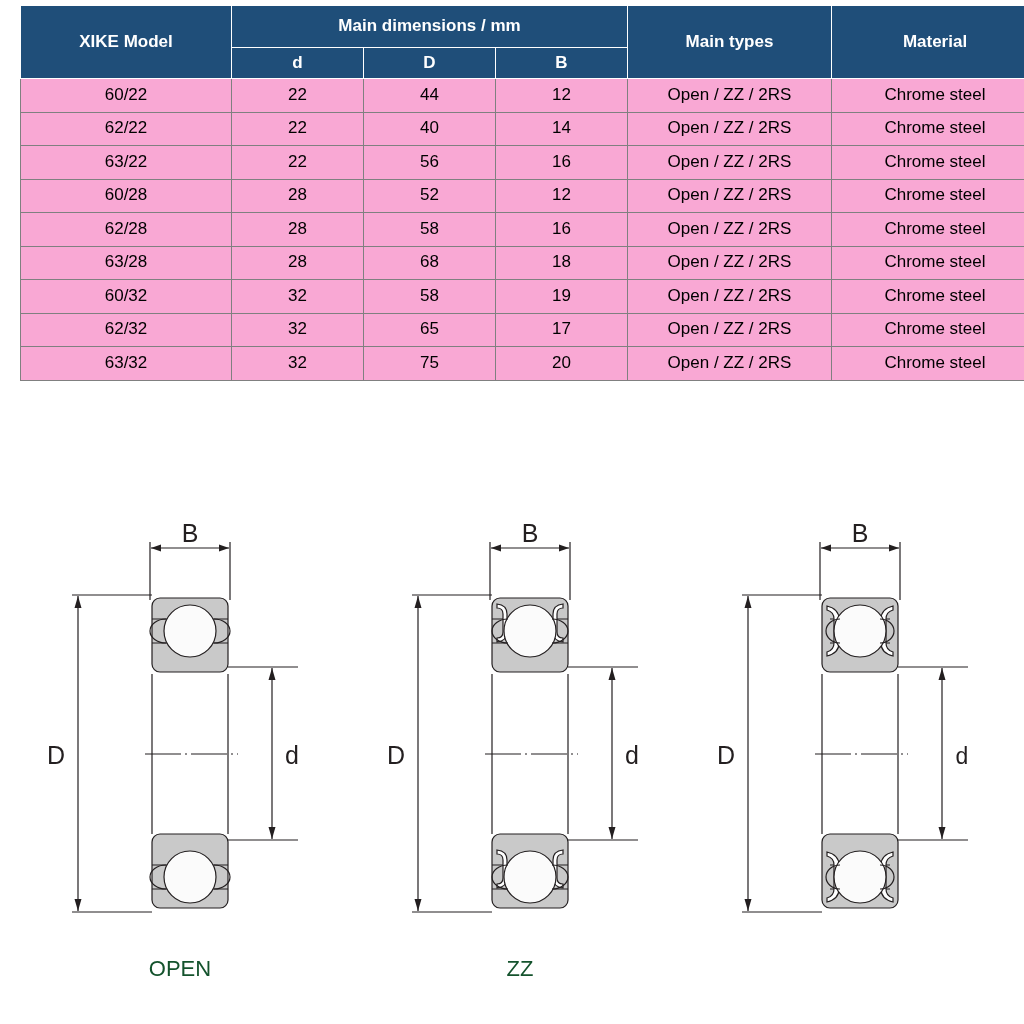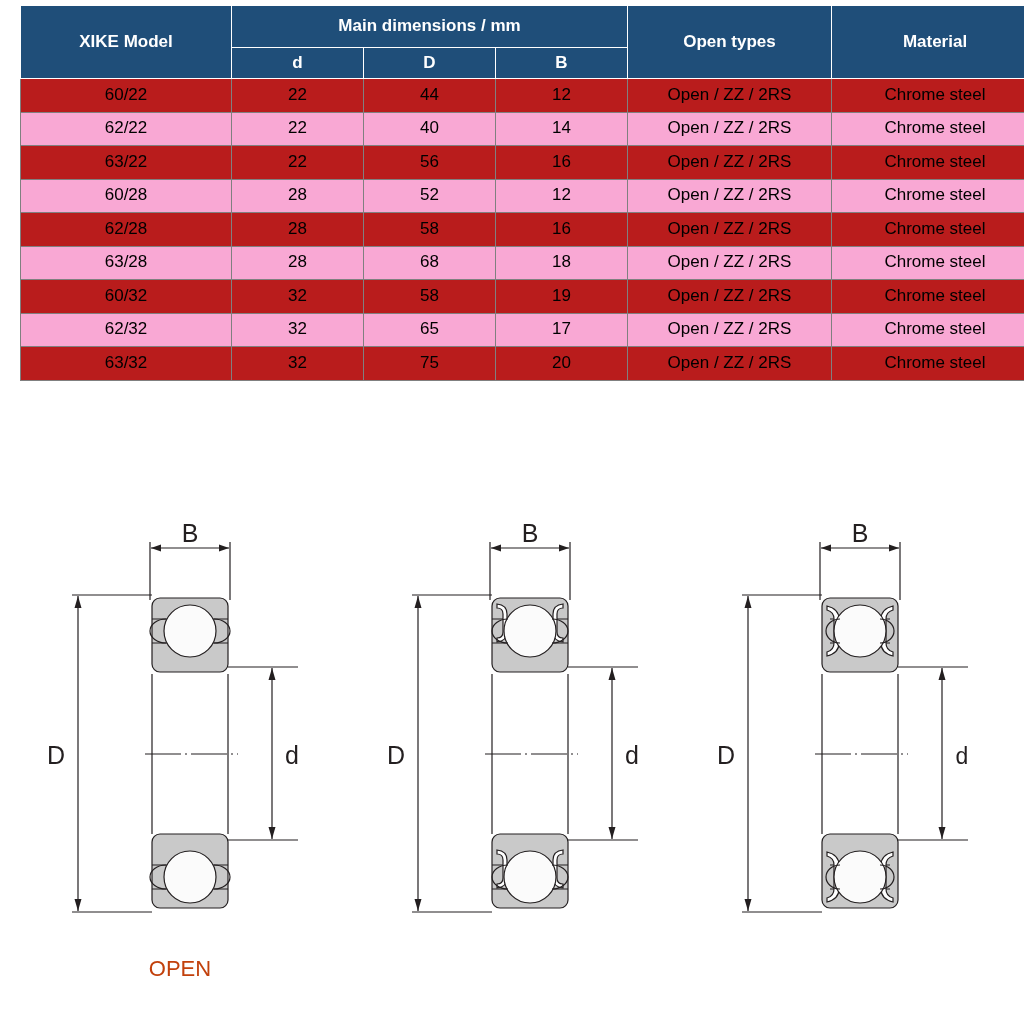--- a/index.html
+++ b/index.html
@@ -32,55 +32,55 @@
   table.spec thead th{
     background:#1f4e79;
     color:#ffffff;
     font-weight:bold;
     border:1px solid #ffffff;
     font-size:17px;
   }
   tr.hrow1 th{height:41px;}
   tr.hrow2 th{height:30px;font-weight:normal;font-size:17px;}
   table.spec tbody td{height:32.5px;font-size:17px;}
-  tbody tr.shade td{background:#b91c1c;}
+  tbody tr.shade td{background:#f9a8d4;}
   tbody tr.plain td{background:#f9a8d4;}
 
   
   .bearing-fig{
     position:absolute;
     top:520px;
     width:340px;
     height:500px;
   }
   #fig-open{left:10px;}
   #fig-zz{left:350px;}
   #fig-2rs{left:680px;}
 
   .fig-caption{
     position:absolute;
     bottom:38px;
     width:100%;
     text-align:center;
     font-size:22px;
-    color:#c2410c;
+    color:#14532d;
     font-family:"Liberation Sans", sans-serif;
   }
   .bearing-svg{display:block;}
 </style>
 </head>
 <body>
 
 <div id="spec-table-wrap">
   <table class="spec">
     <thead>
       <tr class="hrow1">
         <th rowspan="2" style="width:210px">XIKE Model</th>
         <th colspan="3" style="width:395px">Main dimensions / mm</th>
-        <th rowspan="2" style="width:203px">Open types</th>
+        <th rowspan="2" style="width:203px">Main types</th>
         <th rowspan="2" style="width:206px">Material</th>
       </tr>
       <tr class="hrow2">
         <th style="width:132px">d</th>
         <th style="width:132px">D</th>
         <th style="width:131px">B</th>
       </tr>
     </thead>
     <tbody id="spec-tbody">
         <tr class="shade">
@@ -266,20 +266,21 @@
         <path d="M213 334 q-6 0 -6 6 v18 q0 6 6 6 l0 4 q-10 -1 -10 -10 v-18 q0 -9 10 -10 z"></path>
       </g>
       <circle cx="180" cy="357" r="26" fill="#fbfbfb" stroke="#231f20"></circle>
       <path d="M158 345 a16 12 0 0 0 0 24" fill="none" stroke="#231f20"></path>
       <path d="M202 345 a16 12 0 0 1 0 24" fill="none" stroke="#231f20"></path>
     </g>
     <text x="180" y="22" font-size="25" text-anchor="middle" fill="#231f20" font-family="Liberation Sans, sans-serif">B</text>
     <text x="46" y="244" font-size="25" text-anchor="middle" fill="#231f20" font-family="Liberation Sans, sans-serif">D</text>
     <text x="282" y="244" font-size="25" text-anchor="middle" fill="#231f20" font-family="Liberation Sans, sans-serif">d</text>
   </svg>
+  <div class="fig-caption">ZZ</div>
 </div>
 
 <div class="bearing-fig" id="fig-2rs">
   <svg class="bearing-svg" width="340" height="460" viewBox="0 0 340 460">
     <g stroke="#231f20" fill="none" stroke-width="1.2">
       <line x1="140" y1="22" x2="140" y2="80"></line>
       <line x1="220" y1="22" x2="220" y2="80"></line>
       <line x1="141" y1="28" x2="219" y2="28"></line>
       <path d="M141 28 L151 24.5 L151 31.5 Z" fill="#231f20" stroke="none"></path>
       <path d="M219 28 L209 24.5 L209 31.5 Z" fill="#231f20" stroke="none"></path>

